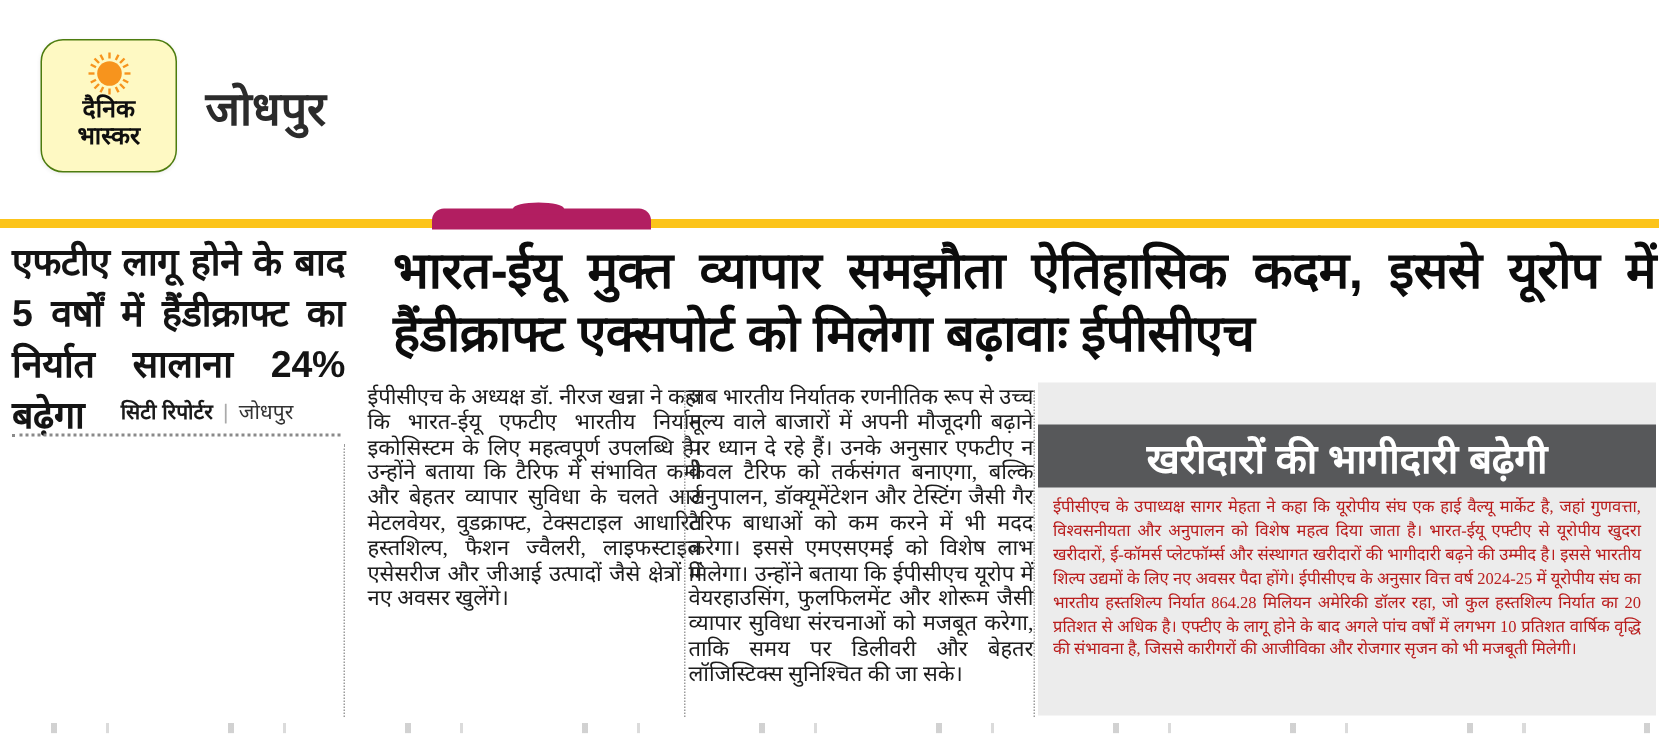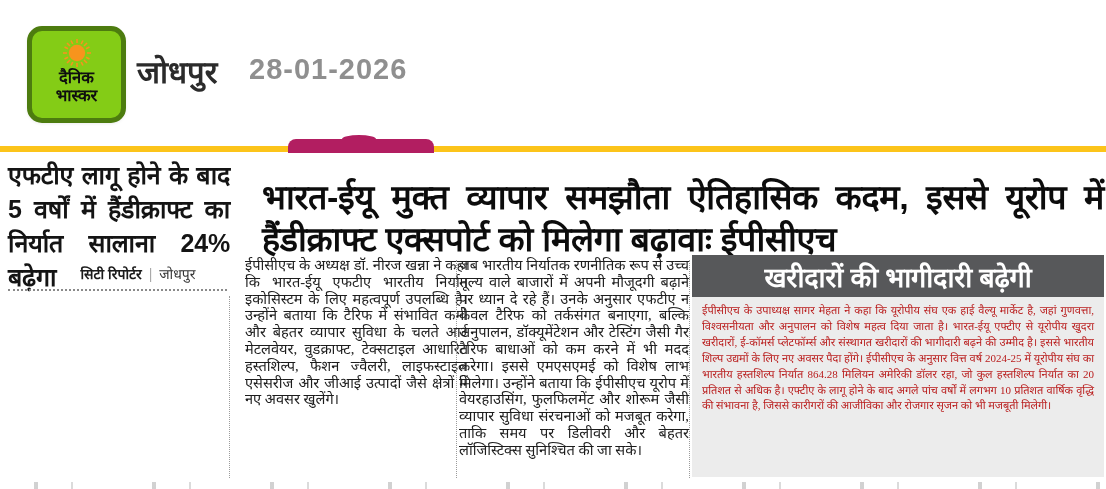--- a/index.html
+++ b/index.html
@@ -1,41 +1,41 @@
 <!DOCTYPE html>
 <html style="--accent_yellow: #fcc41a; --accent_magenta: #b21e61; --box_header_bg: #57585a; --box_bg: #ececec; --logo_sun: #f7941d;"><head>
 <meta charset="utf-8">
 <style>
   html,body{margin:0;padding:0;background:#ffffff;}
   #stage{position:relative;width:1106px;height:489px;background:#ffffff;overflow:hidden;
          font-family:"Liberation Serif",serif;color:#1c1c1c;}
   
-  .logo-card{position:absolute;left:27px;top:26px;width:89px;height:87px;background:#84cc16;
-             border:5px solid #4d7c0f;border-radius:15px;box-shadow:0 1px 3px rgba(0,0,0,.07);
+  .logo-card{position:absolute;left:27px;top:26px;width:89px;height:87px;background:#fef9c3;
+             border:1px solid #4d7c0f;border-radius:15px;box-shadow:0 1px 3px rgba(0,0,0,.07);
              display:flex;flex-direction:column;align-items:center;justify-content:flex-start;}
   .sun{margin-top:7px;}
   .logo-text{font-family:"Liberation Sans",sans-serif;font-weight:800;font-size:16.5px;
              line-height:17.5px;color:#0f0f0f;text-align:center;margin-top:1px;}
   .city{position:absolute;left:137px;top:50px;font-family:"Liberation Sans",sans-serif;
         font-weight:800;font-size:31px;color:#2b2b2b;}
   .date{position:absolute;left:249px;top:53px;font-family:"Liberation Sans",sans-serif;
         font-weight:600;font-size:29px;color:#8f8f8f;letter-spacing:1px;}
   
   .rule-yellow{position:absolute;left:0;top:146px;width:1106px;height:6px;background:var(--accent_yellow,#fcc41a);}
   .tab-magenta{position:absolute;left:288px;top:139px;width:146px;height:14px;
                background:var(--accent_magenta,#b21e61);border-radius:8px 8px 0 0;}
   .tab-magenta:after{content:"";position:absolute;left:54px;top:-4px;width:34px;height:8px;
                background:var(--accent_magenta,#b21e61);border-radius:50% 50% 0 0;}
   
   .side-headline{position:absolute;left:8px;top:158px;width:222px;
                  font-family:"Liberation Sans",sans-serif;font-weight:800;font-size:25px;
                  line-height:34px;color:#141414;text-align:justify;letter-spacing:-.2px;}
   .main-headline{position:absolute;left:262px;top:160px;width:842px;
                  font-family:"Liberation Sans",sans-serif;font-weight:800;font-size:34px;
-                 line-height:42px;color:#0c0c0c;text-align:justify;letter-spacing:-.3px;margin-top:16px;}
+                 line-height:42px;color:#0c0c0c;text-align:justify;letter-spacing:-.3px;}
   
   .byline{position:absolute;left:8px;top:264px;width:220px;text-align:center;
           font-family:"Liberation Sans",sans-serif;font-size:14px;color:#1a1a1a;}
   .byline .author{font-weight:800;margin-left:40px;}
   .byline .sep{color:#aaa;font-weight:400;padding:0 3px;}
   .byline .place{font-weight:500;color:#333;}
   .dotted-rule{position:absolute;left:8px;top:289px;width:219px;border-top:2px dotted #8a8a8a;}
   
   .bodycol{position:absolute;font-size:14.6px;line-height:16.4px;text-align:justify;color:#1d1d1d;}
   .bodycol p{margin:0;}
@@ -44,21 +44,21 @@
   .col-2{left:245px;top:257px;width:223px;line-height:16.8px;}
   .col-3{left:459px;top:257px;width:230px;line-height:16.8px;}
   .vdot{position:absolute;border-left:1px dotted #9b9b9b;}
   .vdot.v1{left:229px;top:296px;height:182px;}
   .vdot.v2{left:456px;top:260px;height:218px;}
   .vdot.v3{left:689px;top:260px;height:218px;}
   
   .hbox{position:absolute;left:692px;top:255px;width:412px;height:222px;background:#ececec;}
   .hbox-header{height:42px;background:var(--box_header_bg,#57585a);display:flex;align-items:center;
                justify-content:center;font-family:"Liberation Sans",sans-serif;font-weight:800;
-               font-size:27px;color:#ffffff;letter-spacing:-.2px;}
+               font-size:27px;color:#ffffff;letter-spacing:-.2px;margin-top:28px;}
   .hbox-body{padding:6px 10px 0 10px;font-size:11px;line-height:15.9px;text-align:justify;color:#b91c1c;}
   
   .cutoff{position:absolute;left:0;top:482px;width:1106px;height:7px;opacity:.4;
           background:repeating-linear-gradient(90deg,transparent 0 34px,#8d8d8d 34px 38px,
           transparent 38px 71px,#a5a5a5 71px 73px,transparent 73px 118px);}
 </style>
 </head>
 <body>
 
 <div id="stage">
@@ -84,21 +84,20 @@
           <line x1="19.2" y1="6" x2="21" y2="2.5"></line>
       </g>
       <circle cx="15" cy="15" r="8.2" fill="#f7941d"></circle>
     </svg>
     <div class="logo-text">
       <div>दैनिक</div>
       <div>भास्कर</div>
     </div>
   </div>
   <div class="city">जोधपुर</div>
-  <div class="date">28-01-2026</div>
 
   <div class="rule-yellow"></div>
   <div class="tab-magenta"></div>
 
   <div class="side-headline">एफटीए लागू होने के बाद 5 वर्षों में हैंडीक्राफ्ट का निर्यात सालाना 24% बढ़ेगा</div>
   <div class="byline">
     <span class="author">सिटी रिपोर्टर</span>
     <span class="sep">|</span>
     <span class="place">जोधपुर</span>
   </div>

